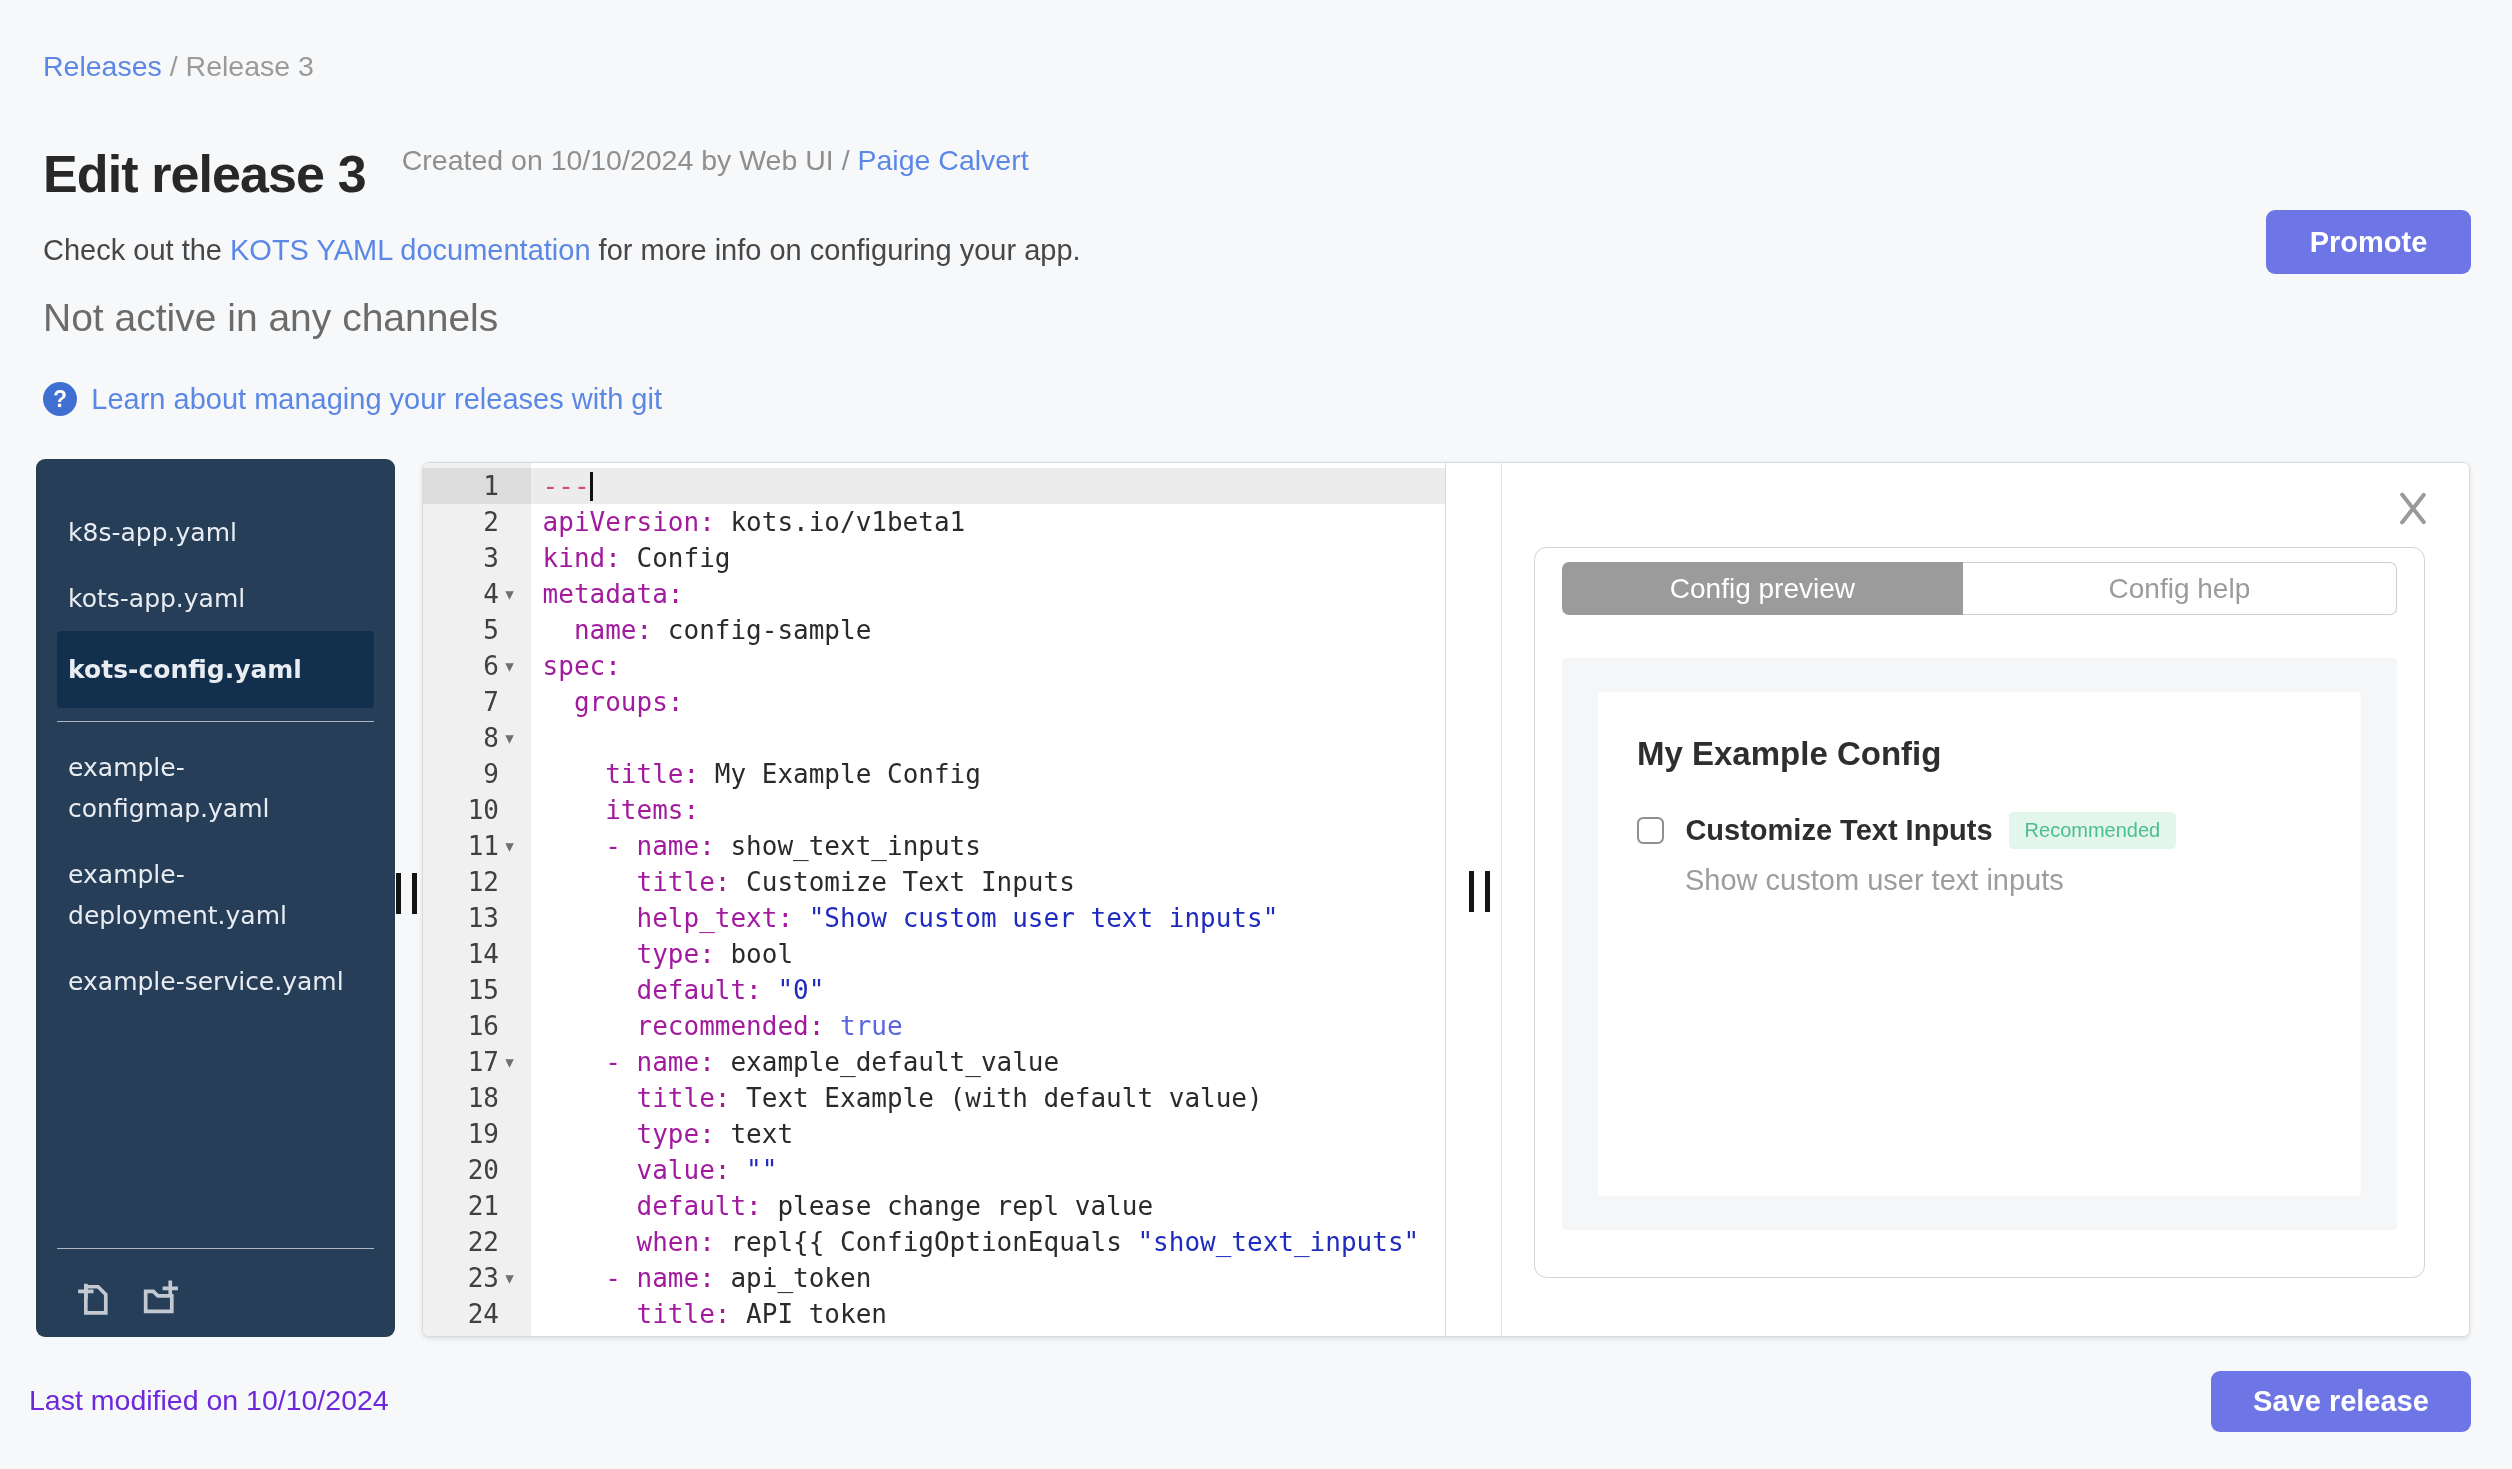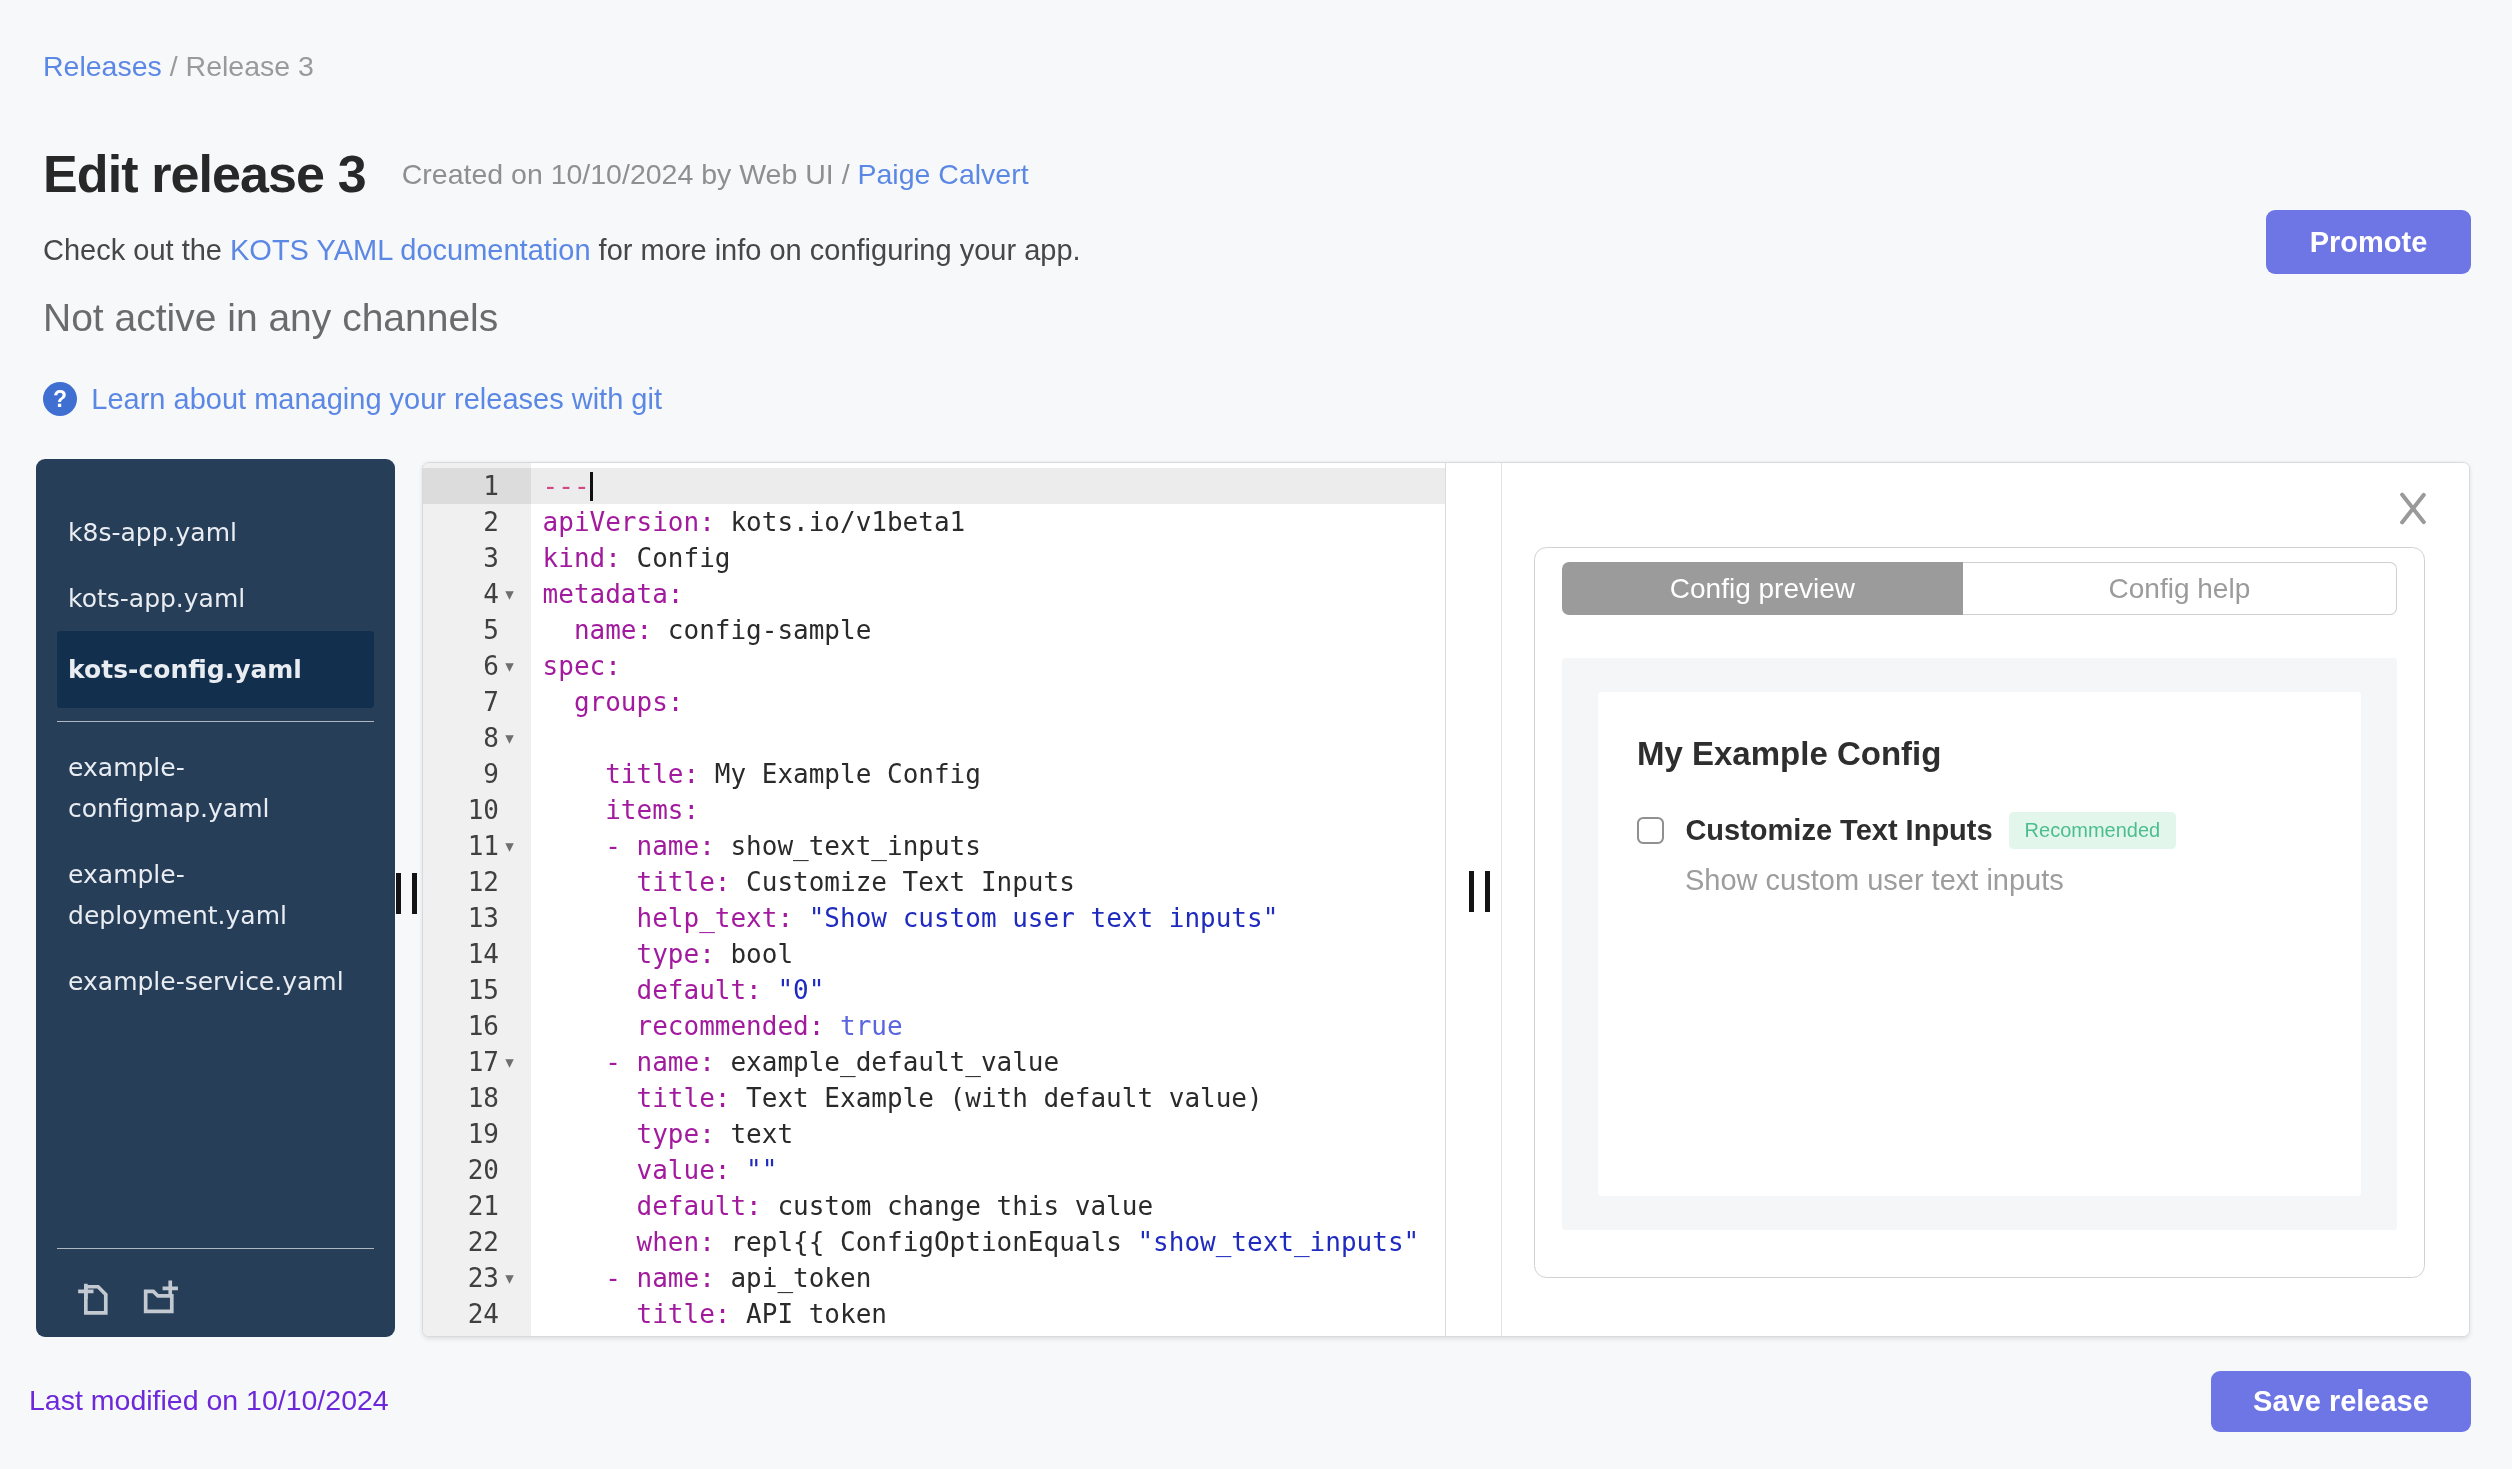--- a/index.html
+++ b/index.html
@@ -7,21 +7,21 @@
   body {
     position:relative;
     background:#f7f8fa;
     font-family:"Liberation Sans", sans-serif;
     color:#2d2d2d;
     overflow:hidden;
   }
   
   .breadcrumb { position:absolute; left:43px; top:50px; font-size:28.5px; color:#9a9a9a; }
   .breadcrumb a { color:#5b87e5; text-decoration:none; cursor:pointer; }
-  .title-row { position:absolute; left:43px; top:144px; display:flex; align-items:center; }
+  .title-row { position:absolute; left:43px; top:144px; display:flex; align-items:flex-start; }
   .page-title { font-size:52px; font-weight:bold; letter-spacing:-0.9px; color:#282828; }
   .created-meta { font-size:28.5px; color:#8f8f8f; margin-left:36px; }
   .created-meta a { color:#5b87e5; text-decoration:none; cursor:pointer; }
   .docs-line { position:absolute; left:43px; top:234px; font-size:29px; color:#474747; }
   .docs-line a { color:#5b87e5; text-decoration:none; cursor:pointer; }
   .status-line { position:absolute; left:43px; top:296px; font-size:39px; color:#6b6b6b; }
   .git-row { position:absolute; left:43px; top:382px; display:flex; align-items:center; gap:14.3px; }
   .help-circle {
     width:34px; height:34px; border-radius:50%; background:#3f6fd1; color:#fff;
     font-size:23px; font-weight:bold; display:flex; align-items:center; justify-content:center;
@@ -294,21 +294,21 @@
             <span class="num">20</span>
             <span class="fold"></span>
           </div>
           <div class="codeln"><span class="y-txt">      </span><span class="y-key">value:</span><span class="y-txt"> </span><span class="y-str">""</span></div>
         </div>
         <div class="code-row">
           <div class="gut">
             <span class="num">21</span>
             <span class="fold"></span>
           </div>
-          <div class="codeln"><span class="y-txt">      </span><span class="y-key">default:</span><span class="y-txt"> custom change this value</span></div>
+          <div class="codeln"><span class="y-txt">      </span><span class="y-key">default:</span><span class="y-txt"> please change repl value</span></div>
         </div>
         <div class="code-row">
           <div class="gut">
             <span class="num">22</span>
             <span class="fold"></span>
           </div>
           <div class="codeln"><span class="y-txt">      </span><span class="y-key">when:</span><span class="y-txt"> repl{{ ConfigOptionEquals </span><span class="y-str">"show_text_inputs"</span></div>
         </div>
         <div class="code-row">
           <div class="gut">

